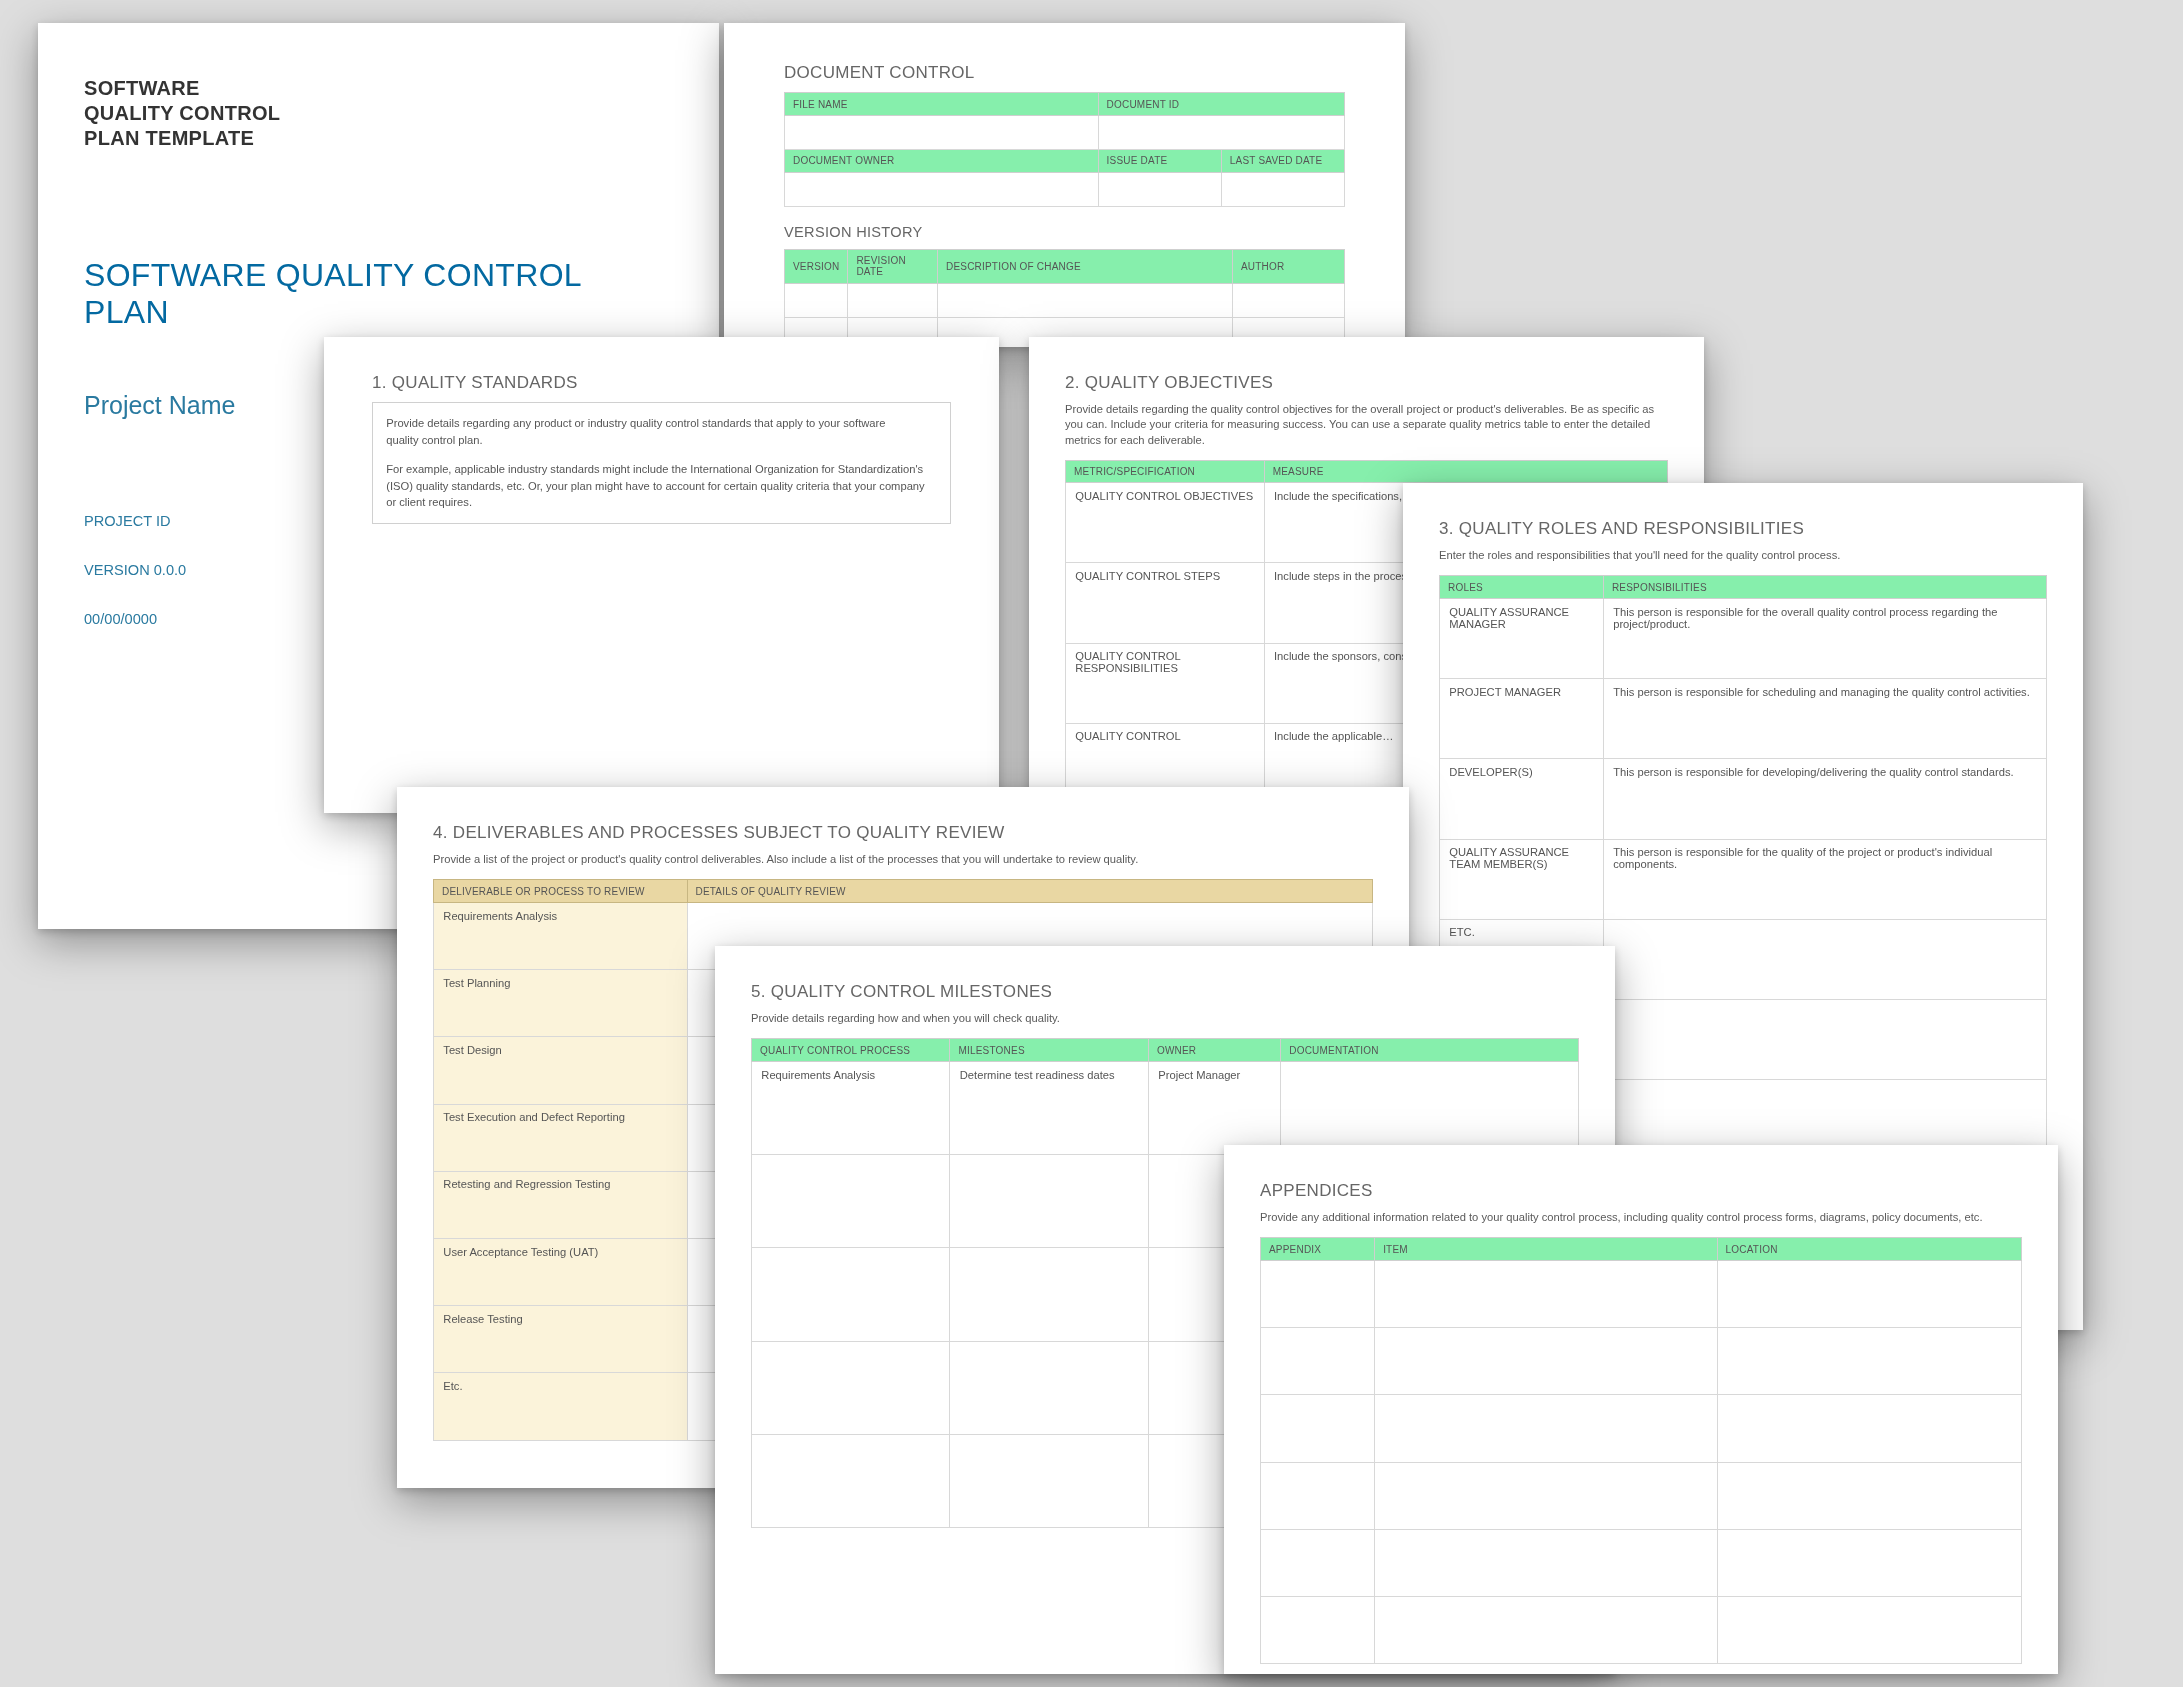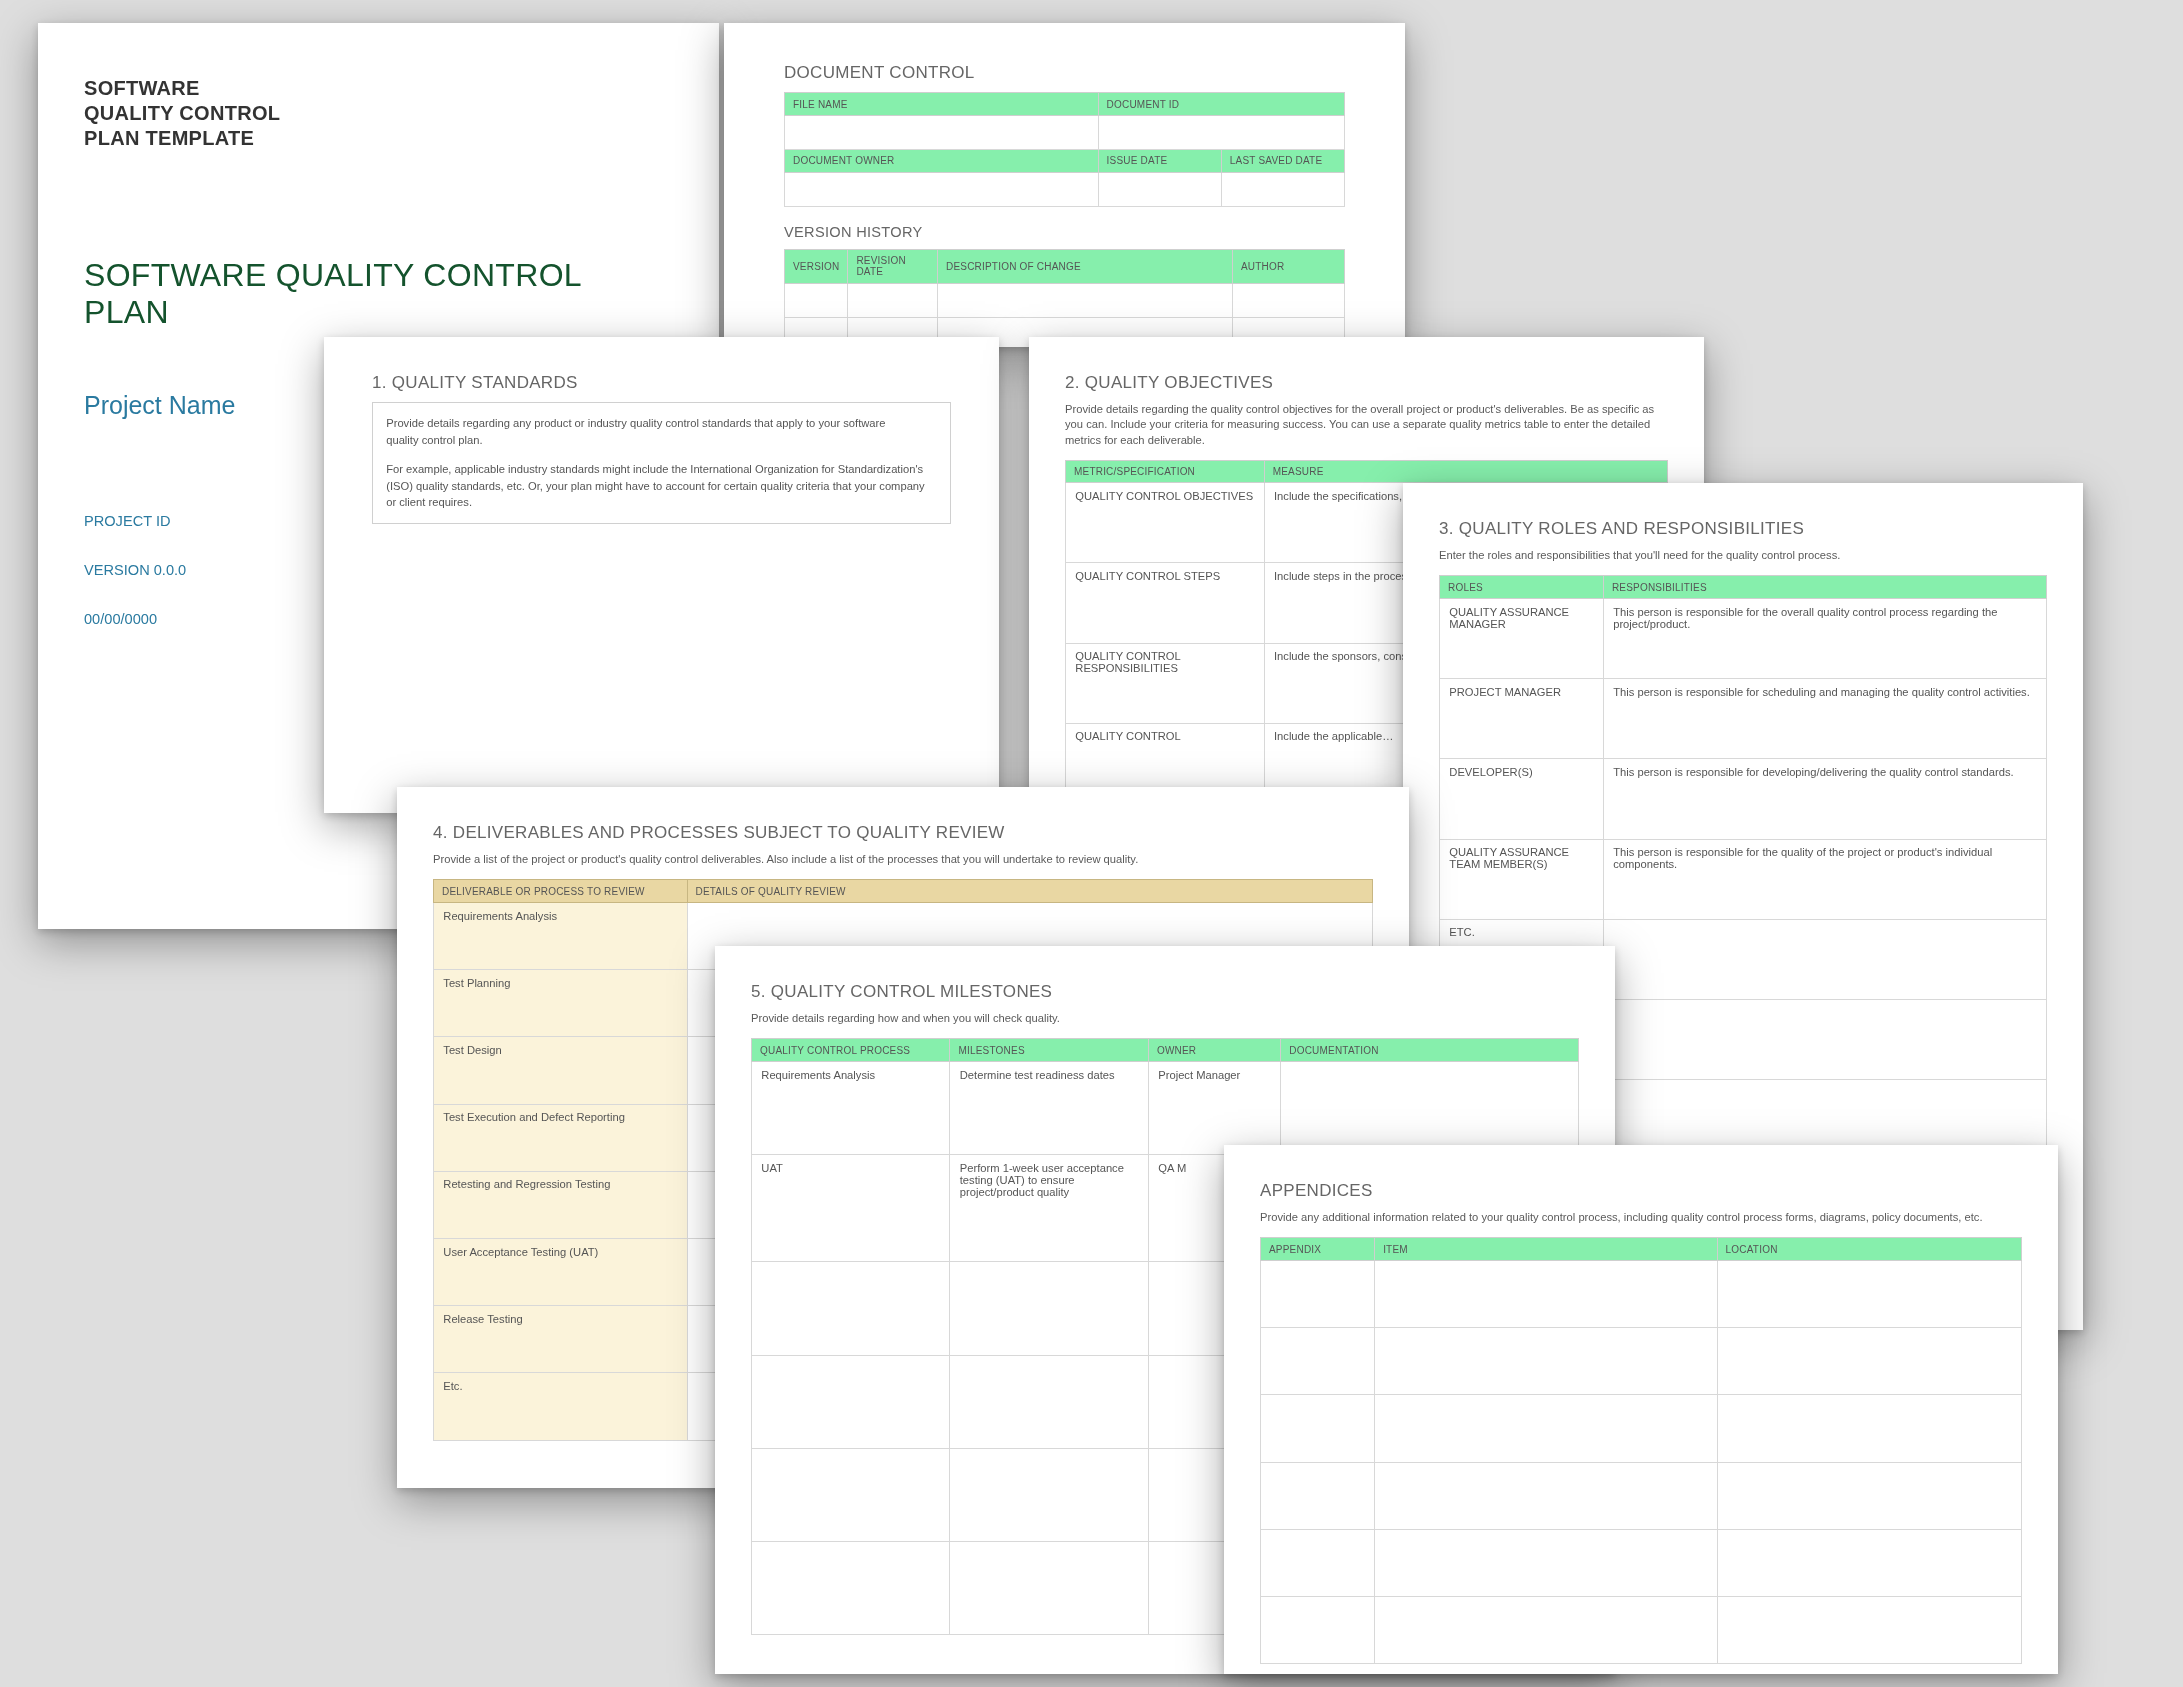--- a/index.html
+++ b/index.html
@@ -67,21 +67,21 @@
 
   
   #cover{
     left:30px;top:23px;width:681px;height:906px;
     padding:53px 46px;box-sizing:border-box;margin-left:8px;
   }
   #cover .brand{
     font-weight:700;font-size:20px;line-height:1.25;color:#333;letter-spacing:0.3px;
   }
   #cover .title{
-    font-weight:300;font-size:32px;color:#14532d;letter-spacing:0.3px;margin-top:106px;
+    font-weight:300;font-size:32px;color:#0369a1;letter-spacing:0.3px;margin-top:106px;
   }
   #cover .proj{
     font-weight:400;font-size:25px;color:#2a7aa0;margin-top:60px;
   }
   #cover .meta{margin-top:93px;}
   #cover .meta div{margin-bottom:33px;font-size:14.6px;color:#2a7aa0;}
 
   
   #docctrl{
     left:724px;top:23px;width:681px;height:324px;
@@ -328,26 +328,20 @@
       <th style="width:16%">OWNER</th>
       <th>DOCUMENTATION</th>
     </tr>
     <tr>
       <td style="height:79px">Requirements Analysis</td>
       <td>Determine test readiness dates</td>
       <td>Project Manager</td>
       <td></td>
     </tr>
     <tr>
-      <td style="height:93px">UAT</td>
-      <td>Perform 1-week user acceptance testing (UAT) to ensure project/product quality</td>
-      <td>QA M</td>
-      <td></td>
-    </tr>
-    <tr>
           <td style="height:79px"></td>
           <td></td>
           <td></td>
           <td></td>
         </tr>
     <tr>
           <td style="height:79px"></td>
           <td></td>
           <td></td>
           <td></td>

